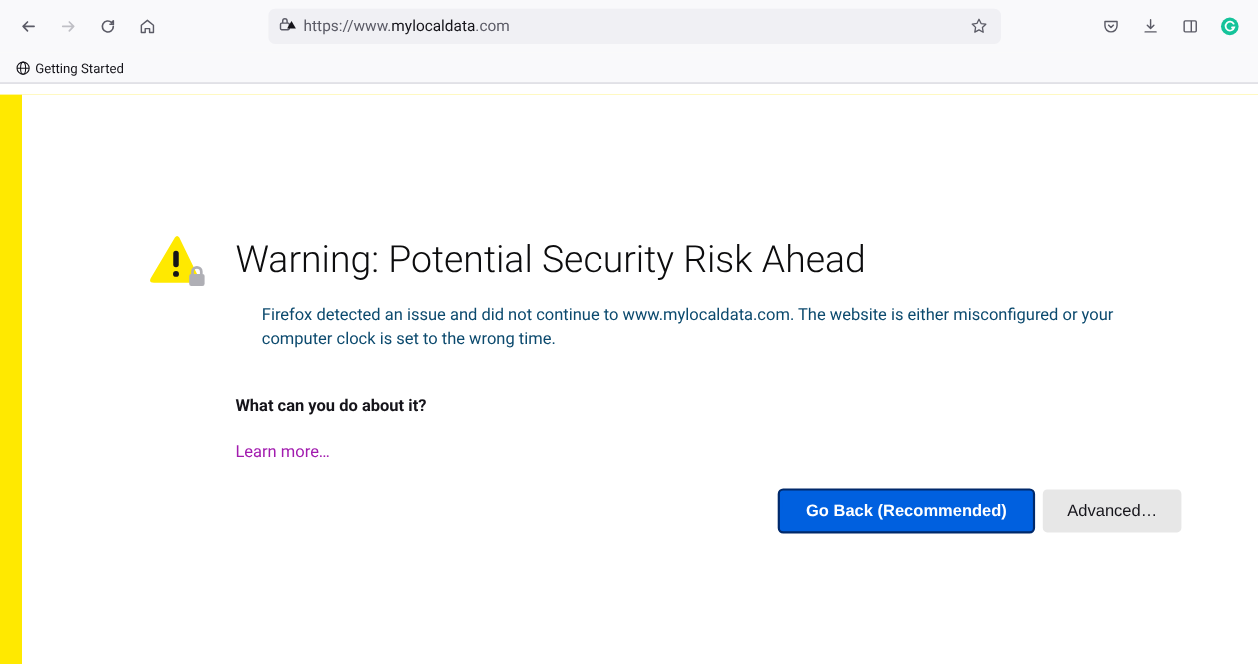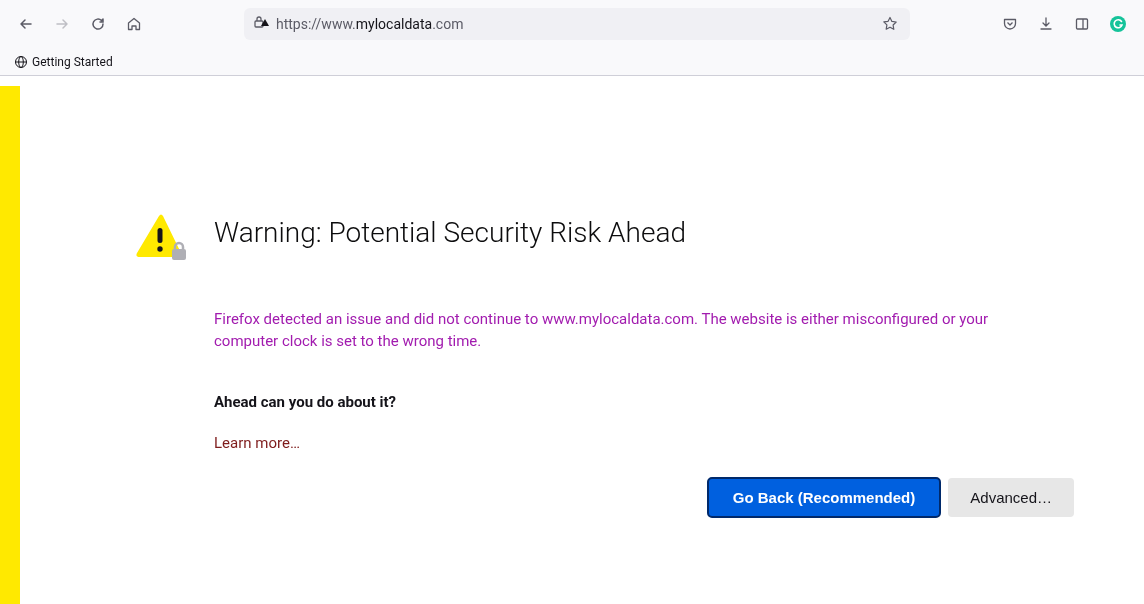--- a/index.html
+++ b/index.html
@@ -84,47 +84,48 @@
       height: calc(604px - 48px - 28px);
     }
     .content-inner {
       background: #fff;
       margin: 10px 0 0 20px;
       height: 100%;
       padding: 130px 70px 20px 194px;
       position: relative;
     }
     .page-title {
-      font-size: 28px;
+      font-size: 34px;
       font-weight: 300;
       color: #0c0c0d;
-      margin-bottom: 60px;
+      margin-bottom: 20px;
       position: relative;
     }
     .warning-icon-wrap {
       position: absolute;
       left: -80px;
       top: -3px;
     }
     .body-text {
       font-size: 15px;
       line-height: 1.45;
-      color: #a21caf;
+      color: #0c4a6e;
       margin-bottom: 21px;
       max-width: 790px;
+      margin-left: 24px;
     }
     .subheading {
       font-size: 15px;
       font-weight: 700;
       color: #15141a;
       margin-top: 40px;
       margin-bottom: 22px;
     }
     .learn-more {
-      color: #7f1d1d;
+      color: #a21caf;
       cursor: pointer;
       font-size: 15px;
     }
     .button-row {
       display: flex;
       justify-content: flex-end;
       gap: 8px;
       margin-top: 26px;
       max-width: 870px;
     }
@@ -241,20 +242,20 @@
           <rect x="23.5" y="15" width="5" height="15" rx="2.5" fill="#15141a"></rect>
           <g transform="translate(38,30)">
             <rect x="0" y="6" width="14" height="11" rx="2" fill="#afafb5"></rect>
             <path d="M3 6 V4 a4 4 0 0 1 8 0 V6" fill="none" stroke="#afafb5" stroke-width="2.5"></path>
           </g>
         </svg>
       </span>
       <span>Warning: Potential Security Risk Ahead</span>
     </h1>
     <p class="body-text">Firefox detected an issue and did not continue to www.mylocaldata.com. The website is either misconfigured or your computer clock is set to the wrong time.</p>
-    <p class="subheading">Ahead can you do about it?</p>
+    <p class="subheading">What can you do about it?</p>
     <a class="learn-more">Learn more…</a>
     <div class="button-row">
       <button class="btn-primary">Go Back (Recommended)</button>
       <button class="btn-secondary">Advanced…</button>
     </div>
   </div>
 </div>
 
 </body></html>

